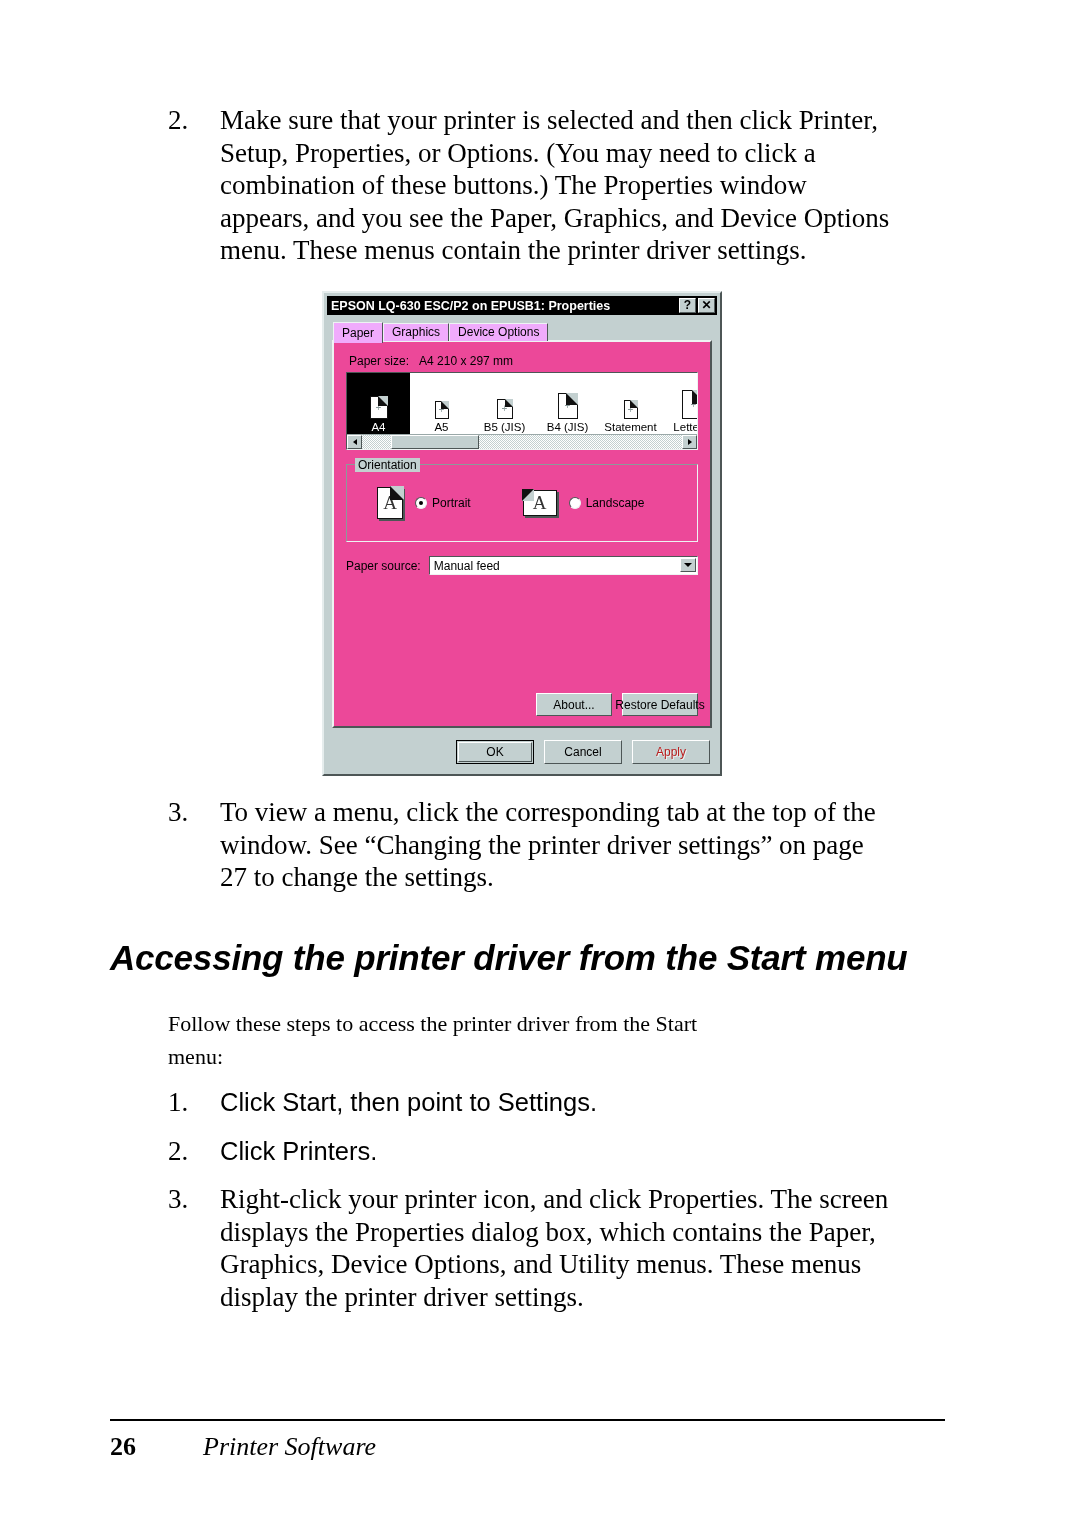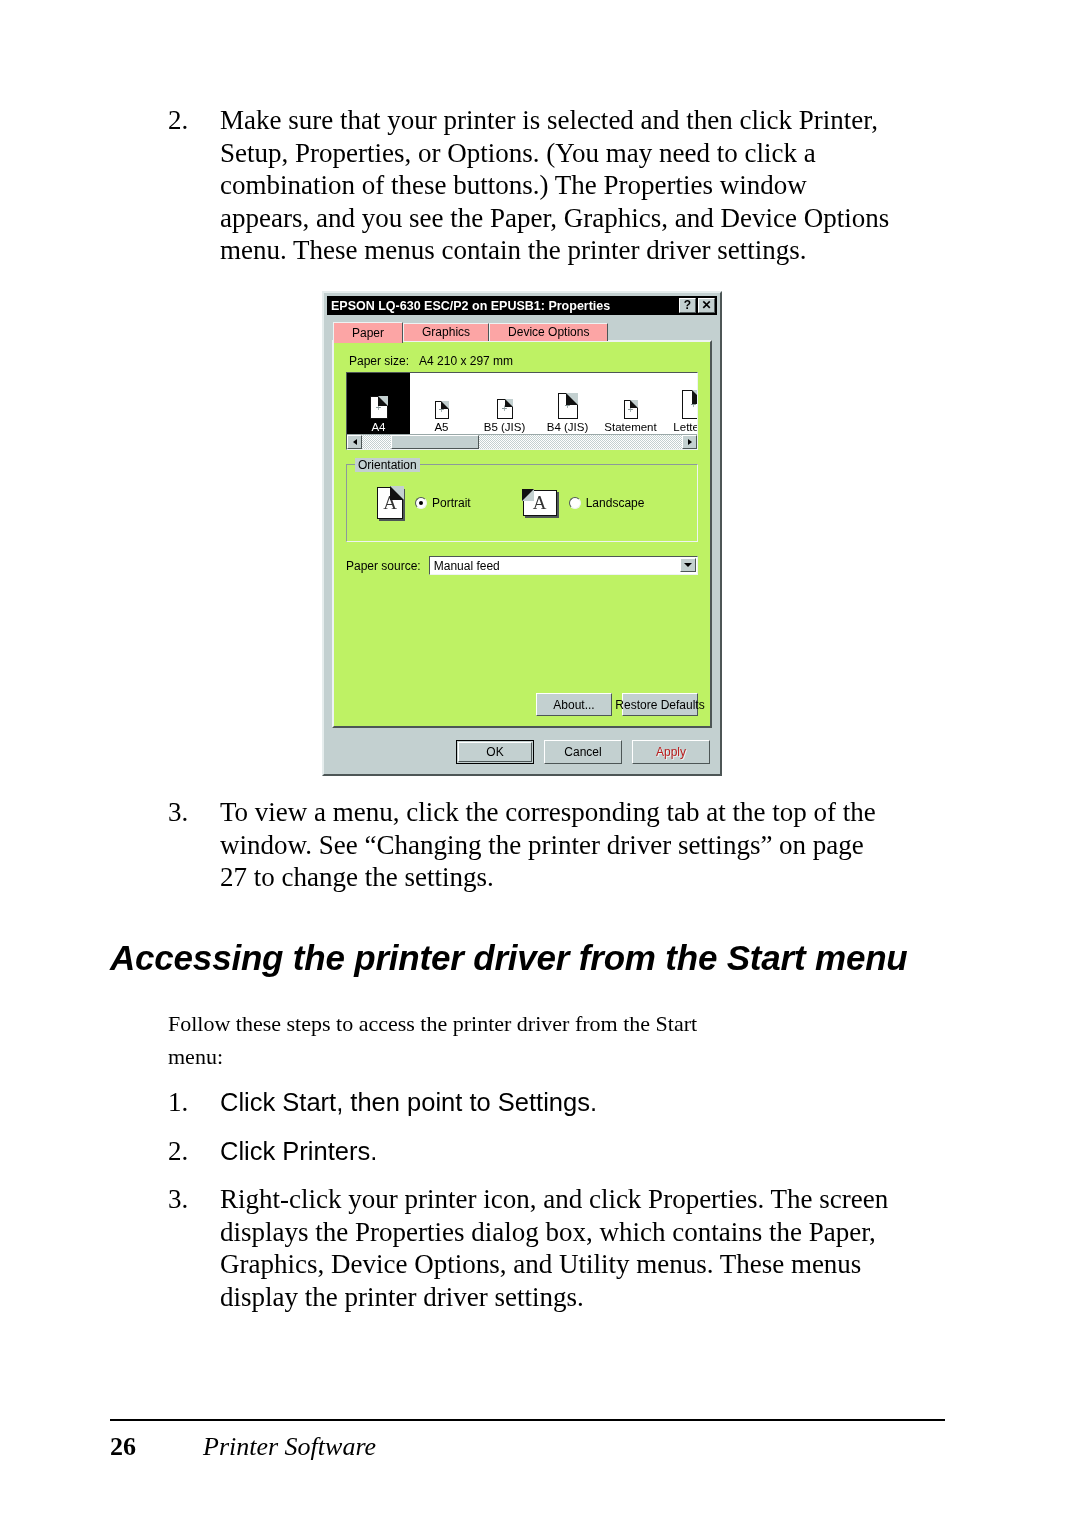--- a/index.html
+++ b/index.html
@@ -158,23 +158,23 @@
     position: absolute;
     left: 9px;
     top: 29px;
     display: flex;
     align-items: flex-end;
     height: 19px;
     z-index: 3;
   }
   .tab {
     height: 18px;
-    padding: 0 18px;
+    padding: 0 8px;
     line-height: 17px;
-    background: #fca5a5;
+    background: #f0abfc;
     border-top: 1.5px solid #eef3f3;
     border-left: 1.5px solid #eef3f3;
     border-right: 1.5px solid #4d5656;
     box-sizing: border-box;
     font-size: 12px;
     white-space: nowrap;
     margin-right: 0px;
   }
   .tab.active {
     height: 21px;
@@ -185,21 +185,21 @@
     position: relative;
   }
 
   
   .tabpage {
     position: absolute;
     left: 8px;
     top: 47px;
     right: 8px;
     bottom: 46px;
-    background: #bef264;
+    background: #ec4899;
     border-top: 2px solid #eef3f3;
     border-left: 2px solid #eef3f3;
     border-right: 2px solid #4d5656;
     border-bottom: 2px solid #4d5656;
     box-sizing: border-box;
   }
 
   .paper-size-label {
     position: absolute;
     left: 15px;

